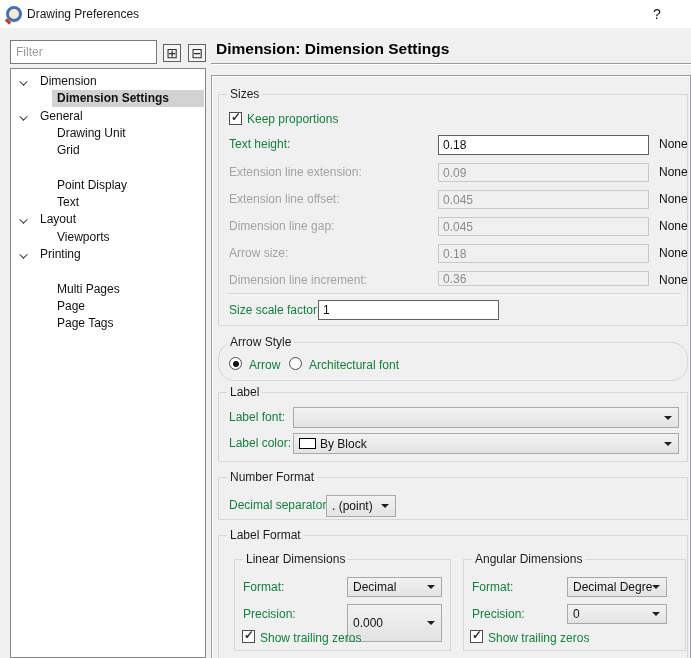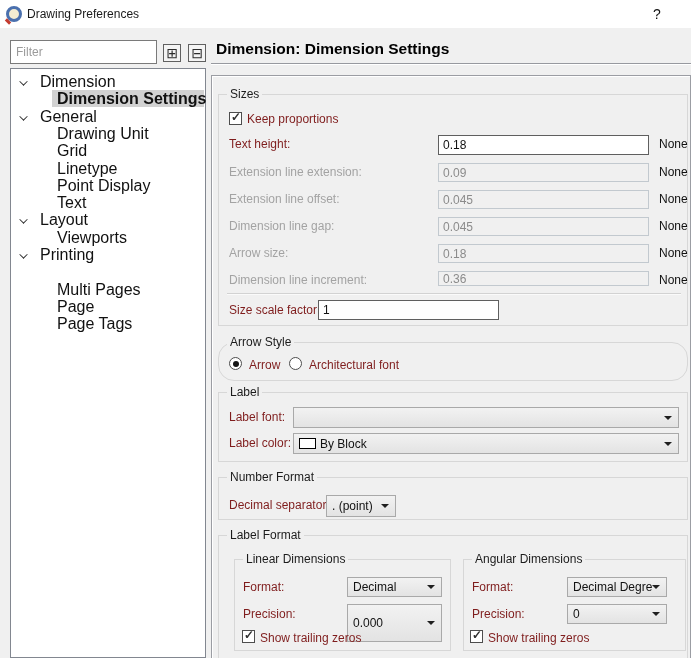--- a/index.html
+++ b/index.html
@@ -32,31 +32,31 @@
   .hsep { position:absolute; left:211px; top:63px; width:480px; height:1px; background:#97999f;
     box-shadow:0 1px 0 #ffffff; }
   .rframe { position:absolute; left:211px; top:75px; width:480px; height:600px;
     border:1px solid #9b9da3; box-shadow:inset 1px 1px 0 #ffffff; background:#f0f0f0; }
 
   
   .tree-panel { position:absolute; left:10px; top:68px; width:196px; height:590px;
     background:#ffffff; border:1px solid #828790; }
   .titem { position:absolute; left:1px; right:1px; height:17px; }
   .titem .selbg { position:absolute; left:40px; right:0; top:0; height:17px; background:#d2d2d2; }
-  .titem .txt { position:absolute; top:0; line-height:17px; font-size:16px; white-space:nowrap; }
+  .titem .txt { position:absolute; top:0; line-height:17px; font-size:12px; white-space:nowrap; }
   .titem.bold .txt { font-weight:bold; }
   .chev { position:absolute; top:5px; width:7px; height:7px; }
   .chev::after { content:""; position:absolute; left:0; top:0; width:6px; height:6px;
     border-left:1.5px solid #262626; border-bottom:1.5px solid #262626; transform:rotate(-45deg) scale(.85); }
 
   
   .groupbox { position:absolute; border:1px solid #d7d7d7; }
   .gb-label { position:absolute; top:-8px; left:8px; background:#f0f0f0; padding:0 3px;
     font-size:12px; color:#1c1c1c; white-space:nowrap; }
-  .lbl { position:absolute; font-size:12px; white-space:nowrap; color:#7f1d1d; }
+  .lbl { position:absolute; font-size:12px; white-space:nowrap; color:#15803d; }
   .lbl.dis { color:#a3a3a3; }
   .edit { position:absolute; border:1px solid #5f5f5f; background:#fff; font-family:"Liberation Sans",sans-serif;
     font-size:12px; padding:0 4px; color:#111; }
   .edit.dis { border-color:#c2c9cf; background:#f0f0f0; color:#8b8b8b; }
   .suffix { position:absolute; font-size:12px; color:#111; }
   .cb { position:absolute; width:13px; height:13px; border:1px solid #4d4d4d; background:#fff; }
   .cb .tick { position:absolute; left:1px; top:-3px; font-size:12px; font-weight:bold; color:#303030; }
   .radio { position:absolute; width:13px; height:13px; border:1px solid #4d4d4d; border-radius:50%; background:#fff; }
   .radio.sel::after { content:""; position:absolute; left:2.5px; top:2.5px; width:6px; height:6px;
     border-radius:50%; background:#141414; }
@@ -103,23 +103,20 @@
   <div class="titem" style="top:39px;">
     <span class="chev" style="left:8px;"></span>
     <span class="txt" style="left:28px;">General</span>
   </div>
   <div class="titem" style="top:56px;">
     <span class="txt" style="left:45px;">Drawing Unit</span>
   </div>
   <div class="titem" style="top:73px;">
     <span class="txt" style="left:45px;">Grid</span>
   </div>
-  <div class="titem" style="top:91px;">
-    <span class="txt" style="left:45px;">Linetype</span>
-  </div>
   <div class="titem" style="top:108px;">
     <span class="txt" style="left:45px;">Point Display</span>
   </div>
   <div class="titem" style="top:125px;">
     <span class="txt" style="left:45px;">Text</span>
   </div>
   <div class="titem" style="top:142px;">
     <span class="chev" style="left:8px;"></span>
     <span class="txt" style="left:28px;">Layout</span>
   </div>

